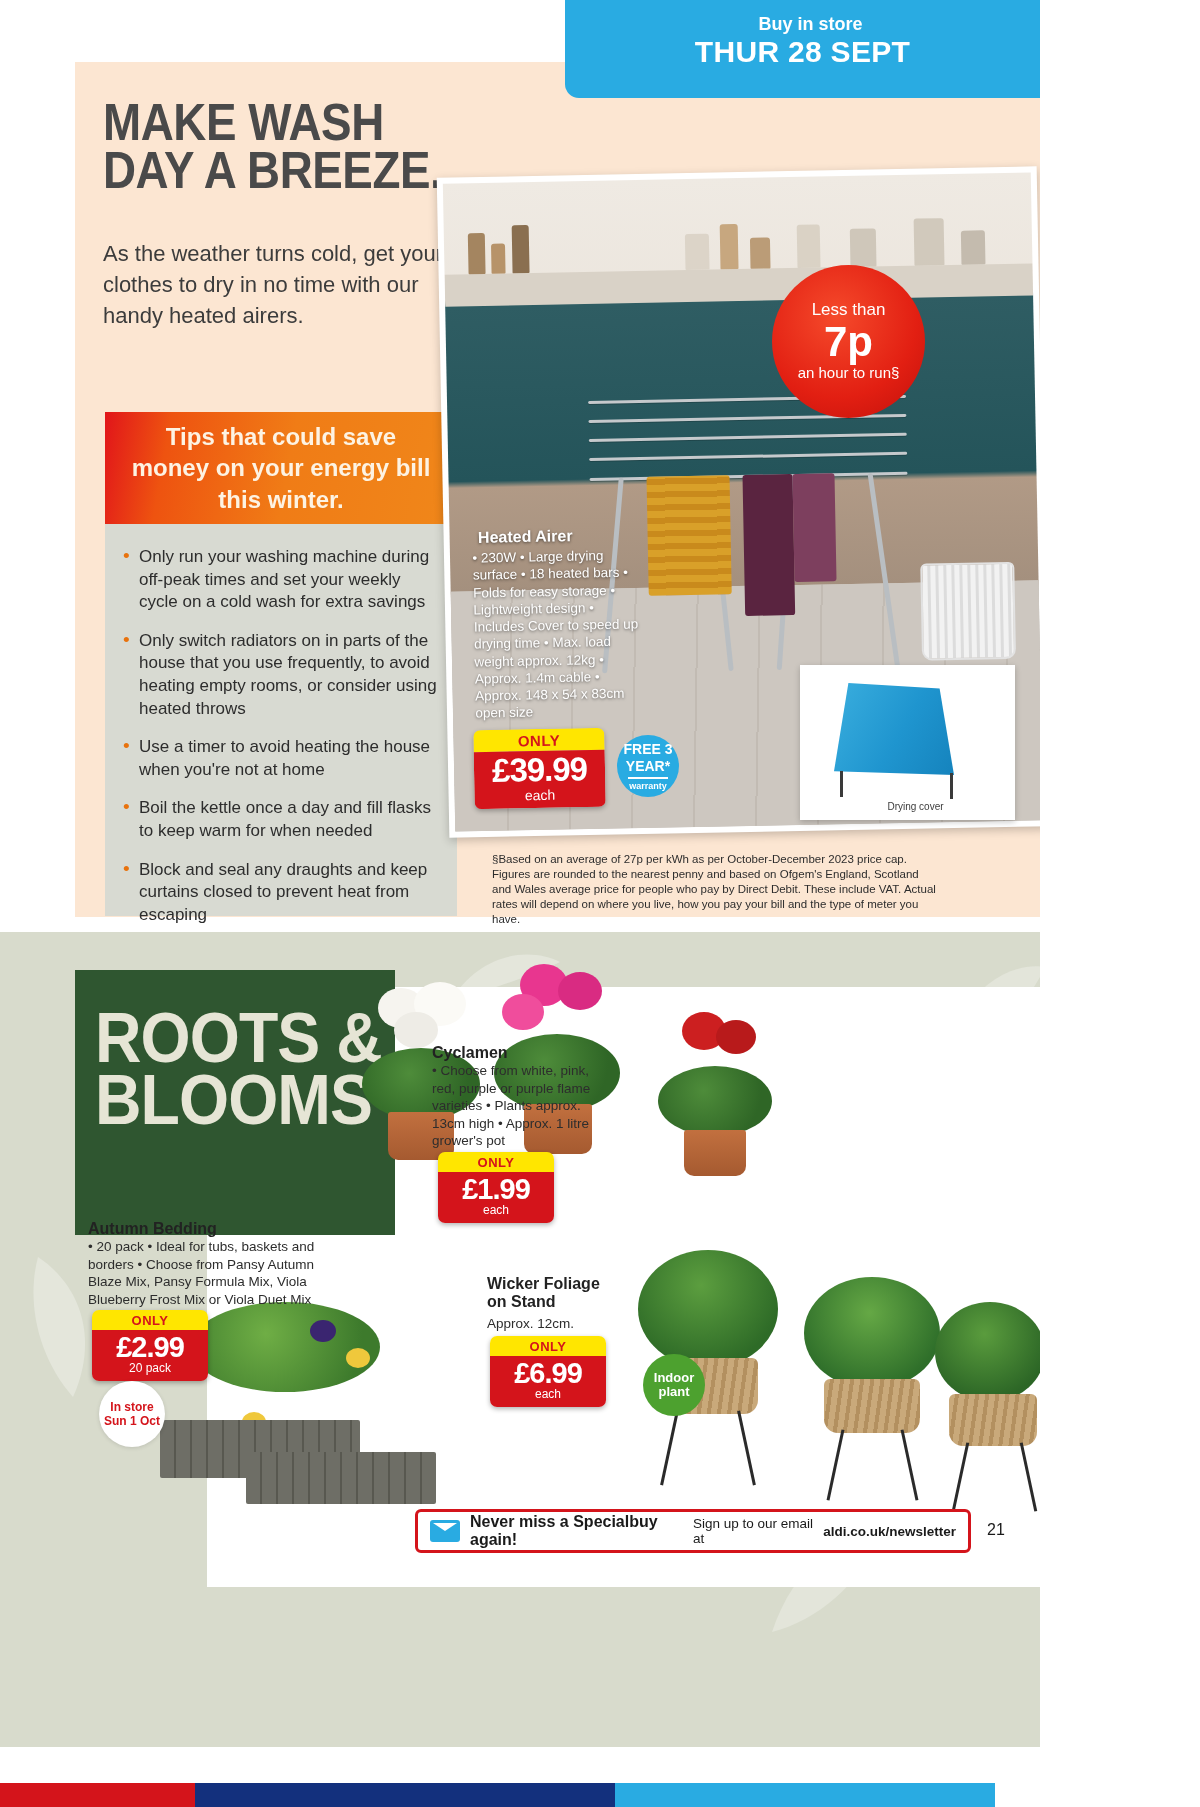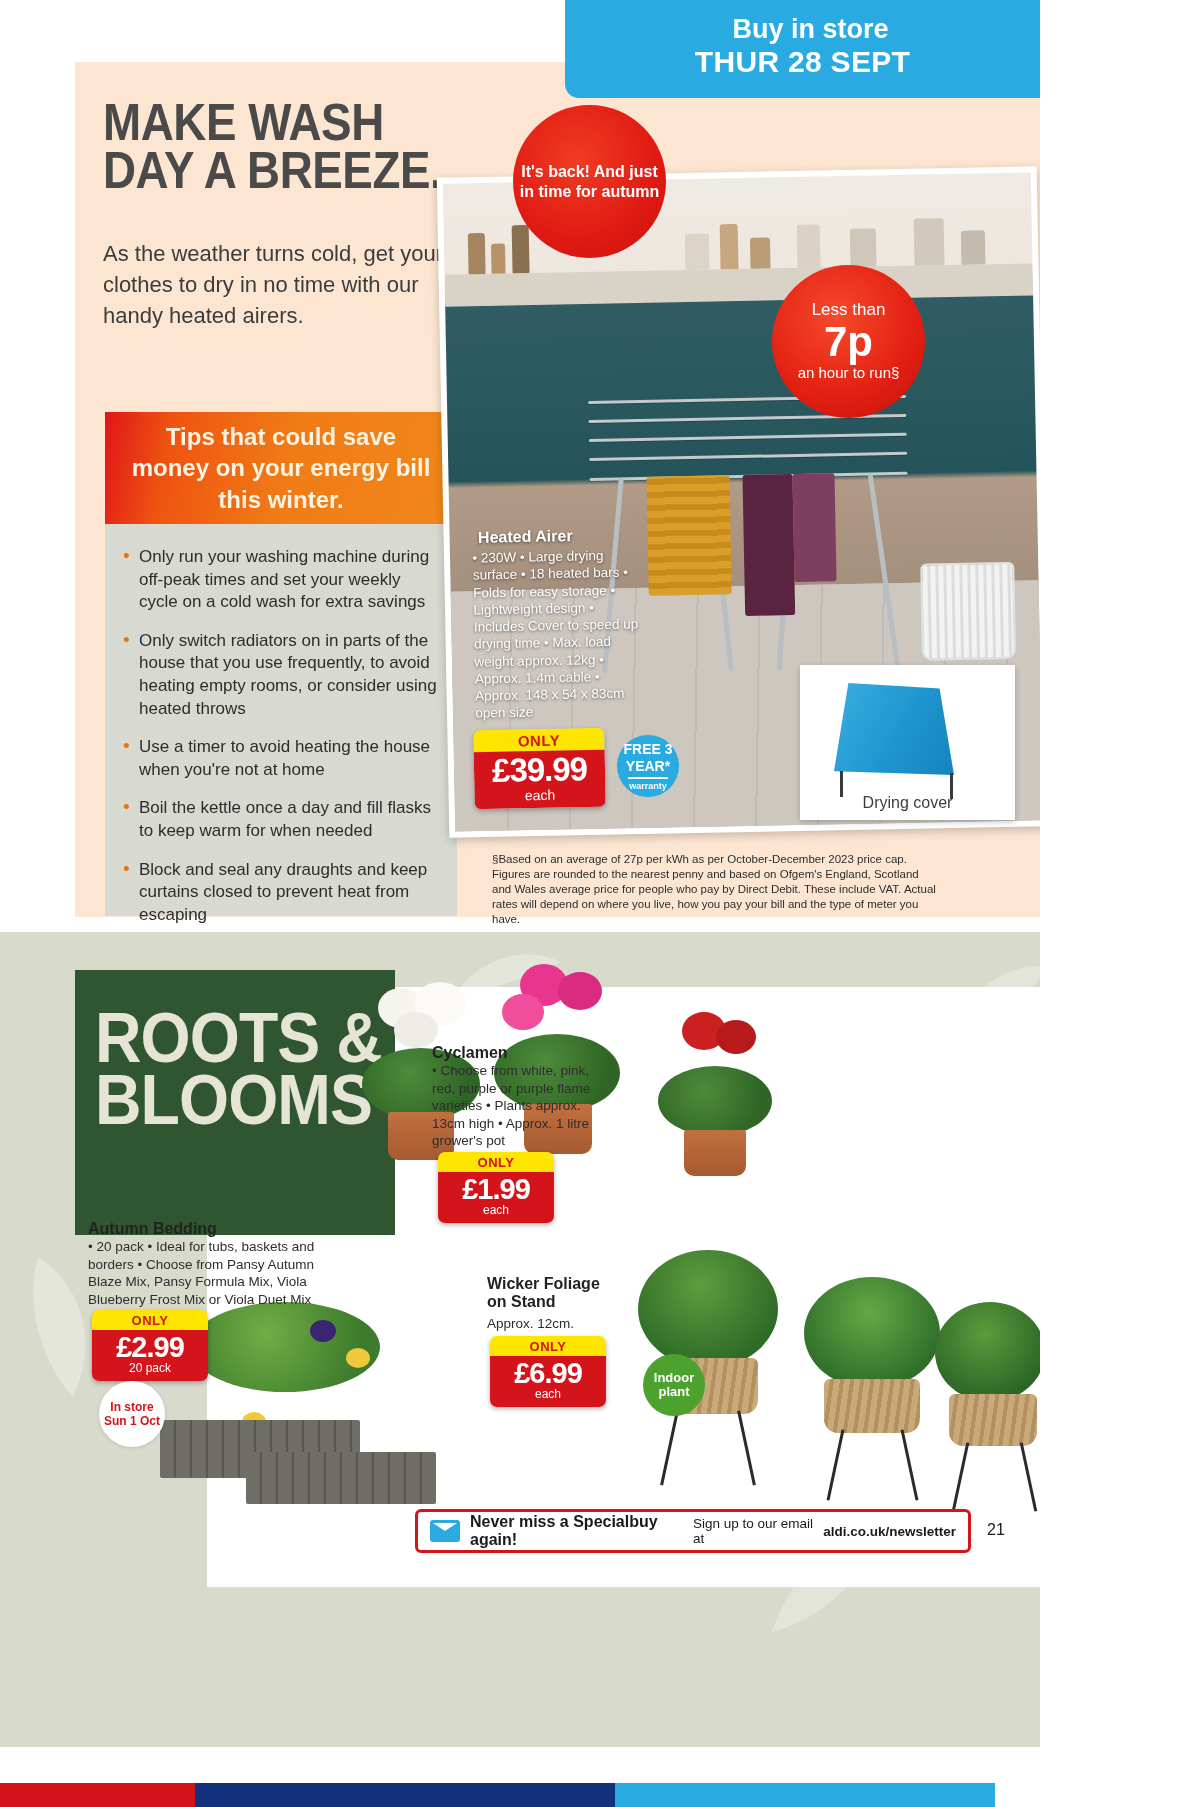--- a/index.html
+++ b/index.html
@@ -163,31 +163,31 @@
   }
   .cover-shape {
     position:absolute; left:34px; top:18px; width:120px; height:92px;
     background: linear-gradient(120deg,#3aaede 0%, #1f95cf 55%, #1583bd 100%);
     clip-path: polygon(12% 0%, 88% 6%, 100% 100%, 0% 96%);
   }
   .cover-leg {
     position:absolute; width:3px; height:26px; background:#3a3a3a;
   }
   .cover-caption {
-    position:absolute; left:0; bottom:8px; width:100%; text-align:center;
-    font-size:16px; color:#3c3c3c;
+    position:absolute; left:8px; bottom:8px; width:100%; text-align:center;
+    font-size:10px; color:#3c3c3c;
   }
 
   
   .buy-tab {
     position: absolute; right: 0; top: 0; width: 475px; height: 98px;
     background: #29abe2; border-bottom-left-radius: 14px;
     color: #fff; text-align: center; padding-top: 14px;
   }
-  .buy-tab-l1 { font-size: 27px; font-weight: bold; line-height: 1.15; margin-left: 16px; }
+  .buy-tab-l1 { font-size: 18px; font-weight: bold; line-height: 1.15; margin-left: 16px; }
   .buy-tab-l2 { font-size: 30px; font-weight: bold; line-height: 1.15; letter-spacing: .3px; }
 
   
   .itsback-circle {
     position: absolute; left: 513px; top: 105px; width: 153px; height: 153px; z-index: 10;
     background: radial-gradient(circle at 42% 36%, #f03c22 0%, #e01b13 58%, #c8100c 100%);
     border-radius: 50%;
     display: flex; align-items: center; justify-content: center;
     color: #fff; font-weight: bold; font-size: 16px; line-height: 1.25; text-align: center;
   }
@@ -399,21 +399,20 @@
       <div class="cover-leg" style="left:40px;top:106px;"></div>
       <div class="cover-leg" style="left:150px;top:108px;"></div>
       <div class="cover-caption">Drying cover</div>
     </div>
 
     <div class="buy-tab">
       <div class="buy-tab-l1">Buy in store</div>
       <div class="buy-tab-l2">THUR 28 SEPT</div>
     </div>
 
-    <div class="itsback-circle">It's back! And just in time for autumn</div>
     <div class="sevenp-circle">
       <div class="sevenp-l1">Less than</div>
       <div class="sevenp-l2">7p</div>
       <div class="sevenp-l3">an hour to run§</div>
     </div>
 
     <div class="footnote">§Based on an average of 27p per kWh as per October-December 2023 price cap. Figures are rounded to the nearest penny and based on Ofgem's England, Scotland and Wales average price for people who pay by Direct Debit. These include VAT. Actual rates will depend on where you live, how you pay your bill and the type of meter you have.</div>
   </div>
 
   <div class="bottom-section">

